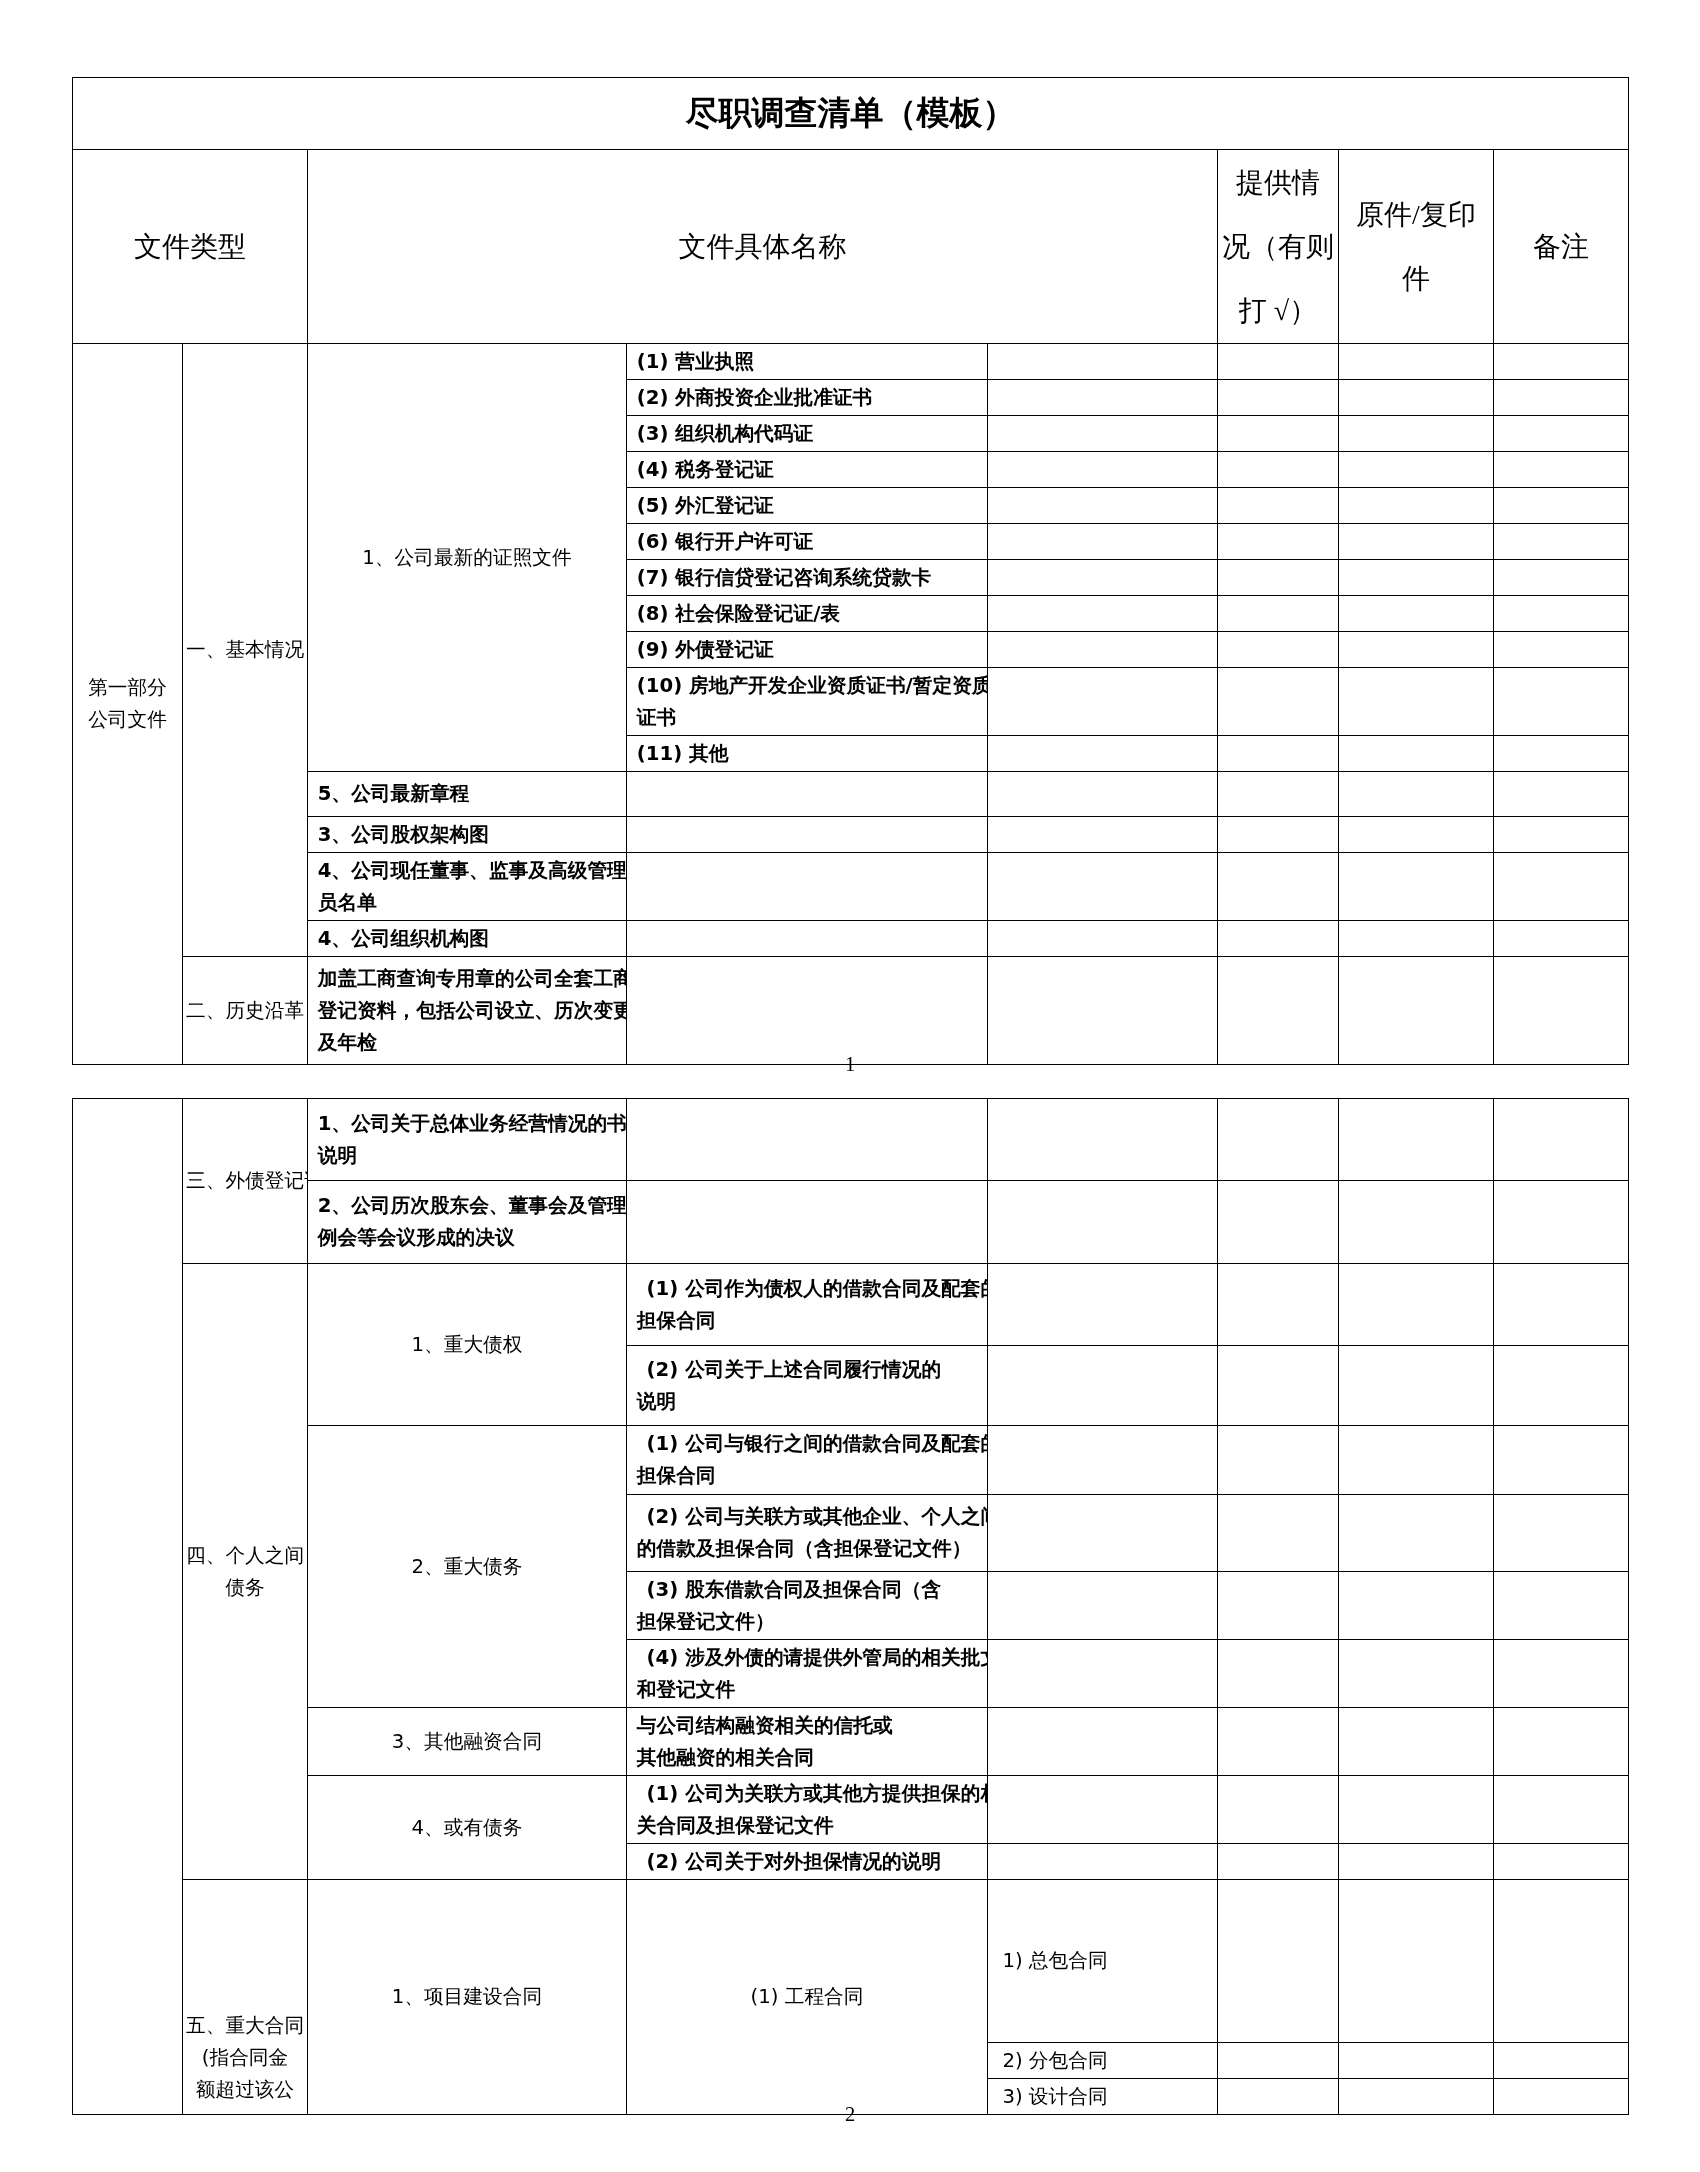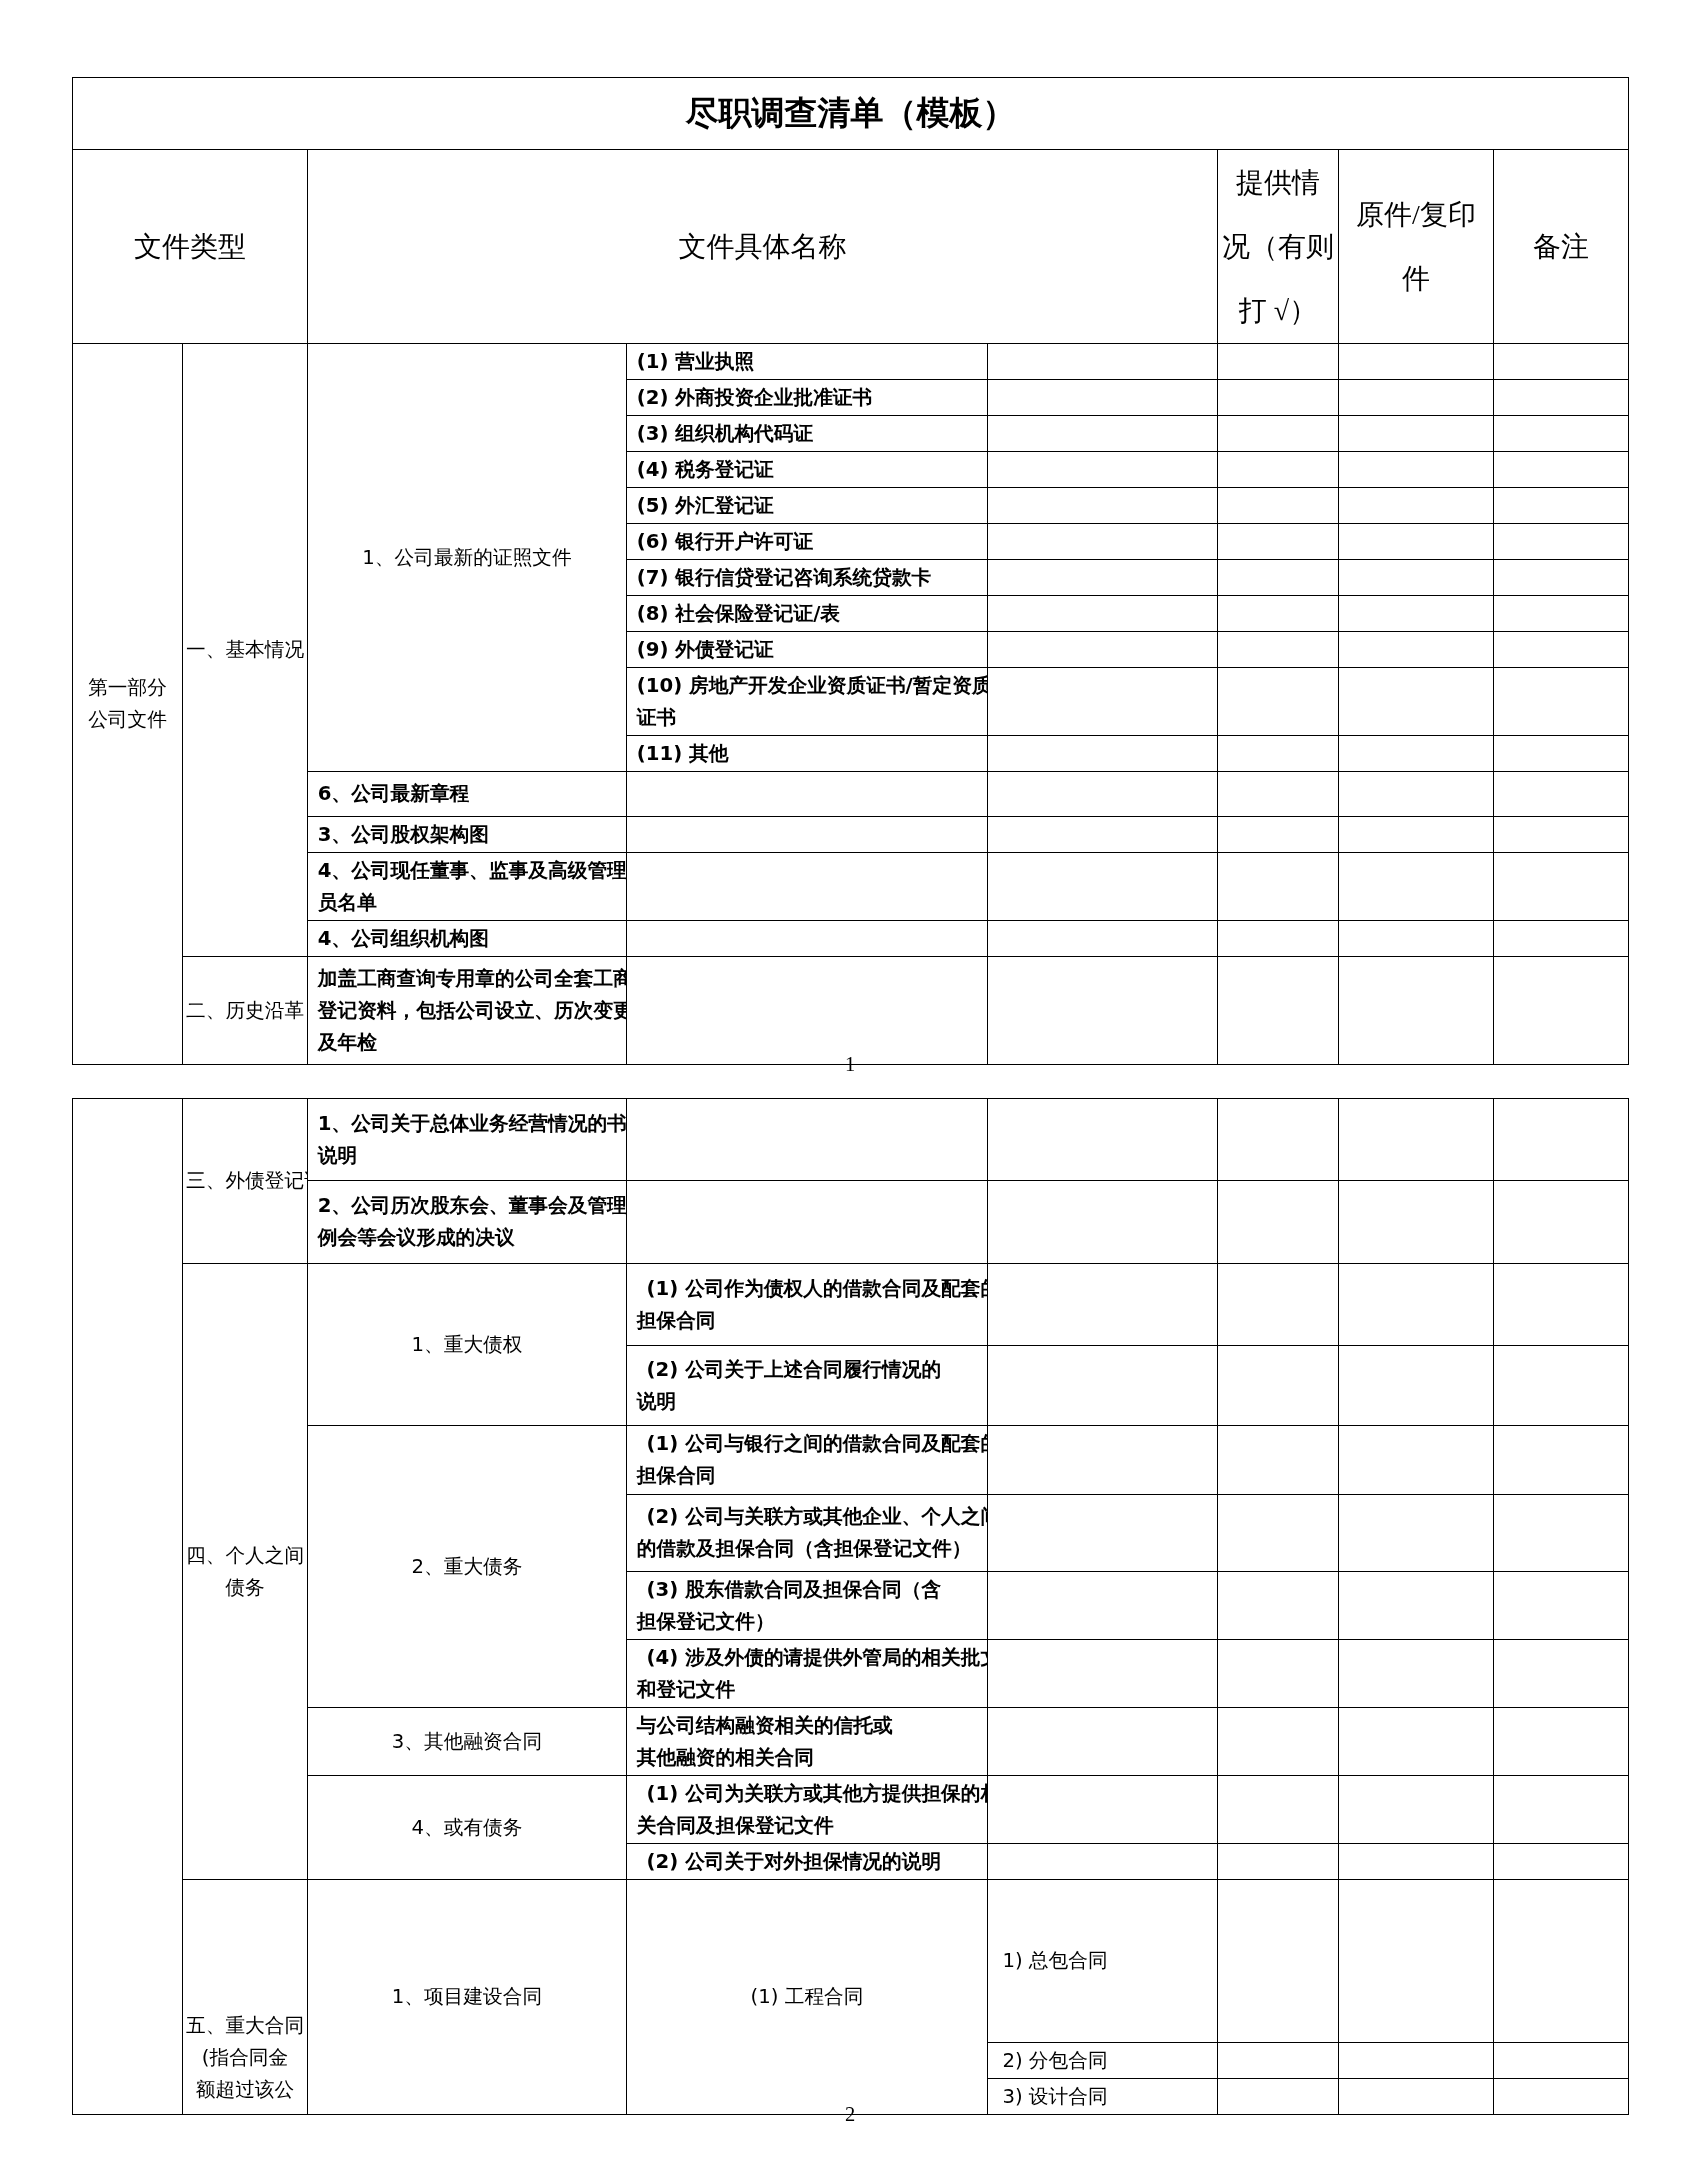--- a/index.html
+++ b/index.html
@@ -141,21 +141,21 @@
         <td></td>
   </tr>
   <tr style="height:30px">
     <td class="lft">(11) 其他</td>
     <td></td>
         <td></td>
         <td></td>
         <td></td>
   </tr>
   <tr style="height:45px">
-    <td class="lft">6、公司最新章程</td>
+    <td class="lft">5、公司最新章程</td>
     <td></td>
         <td></td>
         <td></td>
         <td></td>
         <td></td>
   </tr>
   <tr style="height:35px">
     <td class="lft">3、公司股权架构图</td>
     <td></td>
         <td></td>

